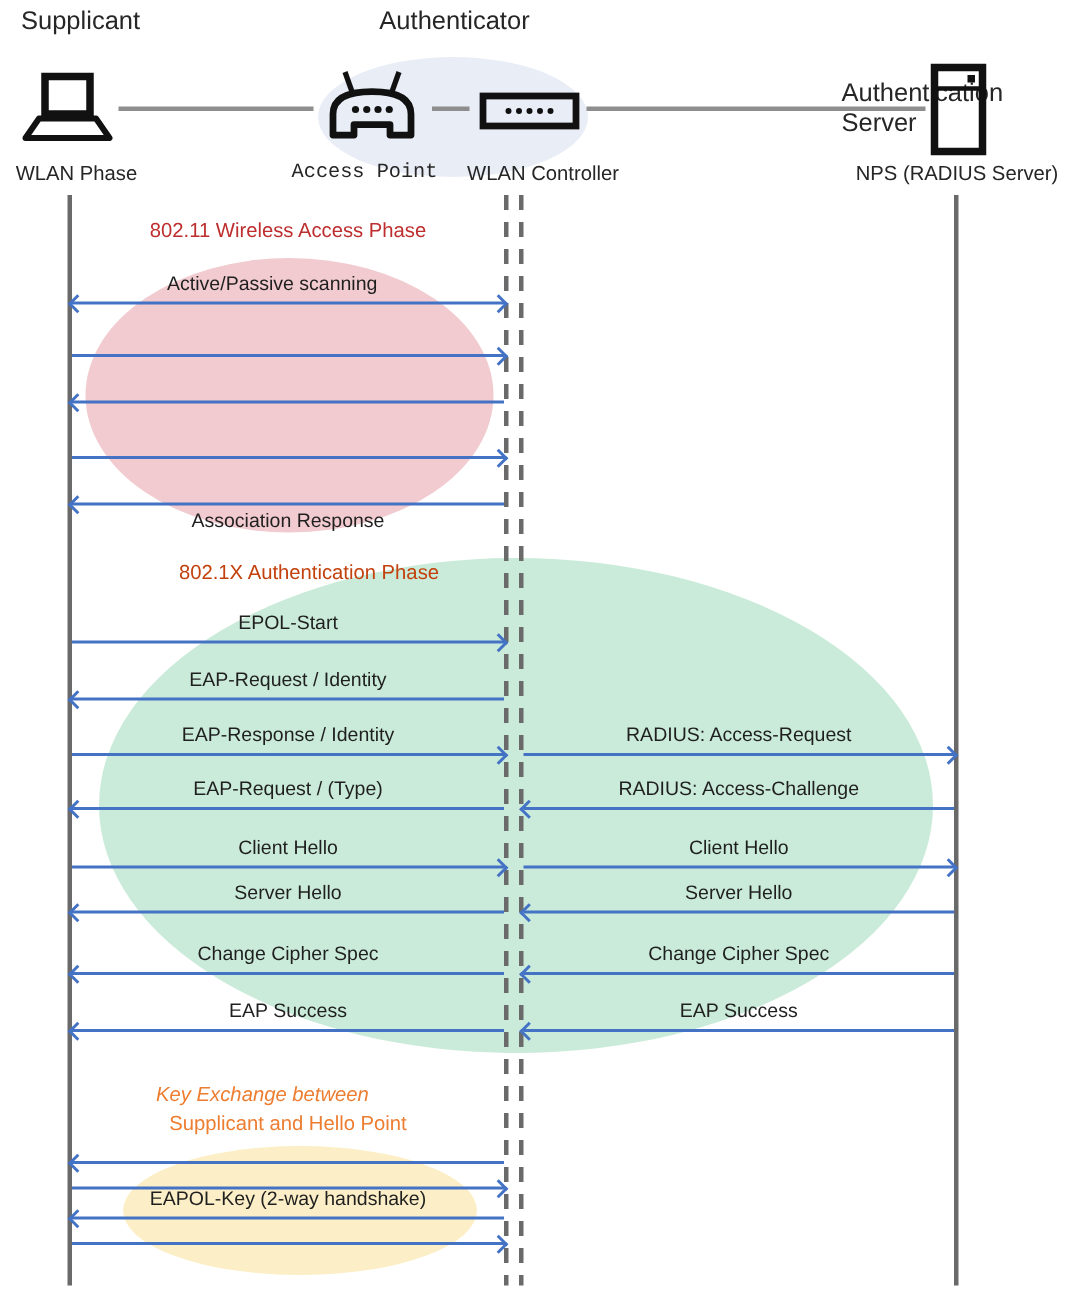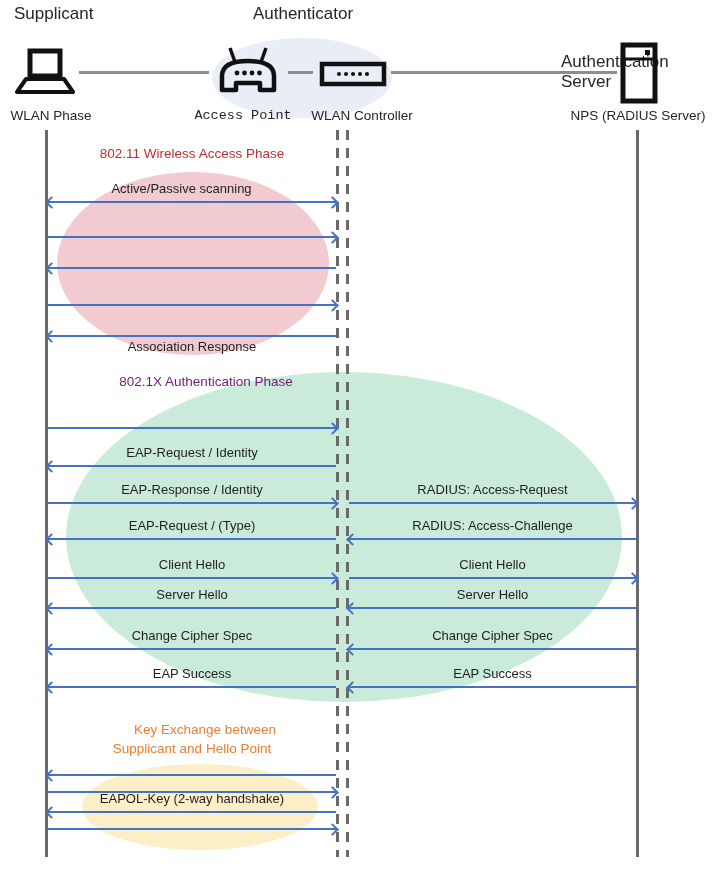--- a/index.html
+++ b/index.html
@@ -94,32 +94,33 @@
   <div class="lifeline" style="left:45px;"></div>
   <div class="lifeline dashed" style="left:336px;"></div>
   <div class="lifeline dashed" style="left:346px;"></div>
   <div class="lifeline" style="left:636px;"></div>
 
   <div class="phase-ellipse" style="left: 57px; top: 172px; width: 272px; height: 183px; background: rgb(241, 203, 207);"></div>
   <div class="phase-ellipse" style="left: 66px; top: 372px; width: 556px; height: 330px; background: rgb(202, 235, 217);"></div>
   <div class="phase-ellipse" style="left: 82px; top: 764px; width: 236px; height: 86px; background: rgb(252, 239, 199);"></div>
 
   <div class="phase-title" style="left: 48px; top: 146px; width: 288px; color: rgb(190, 46, 46);">802.11 Wireless Access Phase</div>
-  <div class="phase-title" style="left: 62px; top: 374px; width: 288px; color: #701a75;">802.1X Authentication Phase</div>
-  <div class="phase-title" style="left: 61px; top: 722px; width: 288px; color: rgb(237, 125, 49);">Key Exchange between</div>
+  <div class="phase-title" style="left: 62px; top: 374px; width: 288px; color: #c2410c;">802.1X Authentication Phase</div>
+  <div class="phase-title" style="left: 31px; top: 722px; width: 288px; color: rgb(237, 125, 49); font-style: italic;">Key Exchange between</div>
   <div class="phase-title" style="left: 48px; top: 741px; width: 288px; color: rgb(237, 125, 49);">Supplicant and Hello Point</div>
 
 <div class="arrow head-left head-right" style="left: 48px; width: 288px; top: 201px;"></div>
     <div class="msg-label" style="left: 48px; width: 267px; top: 181px;">Active/Passive scanning</div>
     <div class="arrow head-right" style="left: 48px; width: 288px; top: 236px;"></div>
     <div class="arrow head-left" style="left: 48px; width: 288px; top: 267px;"></div>
     <div class="arrow head-right" style="left: 48px; width: 288px; top: 304px;"></div>
     <div class="arrow head-left" style="left: 48px; width: 288px; top: 335px;"></div>
     <div class="msg-label" style="left: 48px; width: 288px; top: 315px; margin-top: 24px;">Association Response</div>
     <div class="arrow head-right" style="left: 48px; width: 288px; top: 427px;"></div>
+    <div class="msg-label" style="left: 48px; width: 288px; top: 407px;">EPOL-Start</div>
     <div class="arrow head-left" style="left: 48px; width: 288px; top: 465px;"></div>
     <div class="msg-label" style="left: 48px; width: 288px; top: 445px;">EAP-Request / Identity</div>
     <div class="arrow head-right" style="left: 48px; width: 288px; top: 502px;"></div>
     <div class="msg-label" style="left: 48px; width: 288px; top: 482px;">EAP-Response / Identity</div>
     <div class="arrow head-right" style="left: 349px; width: 287px; top: 502px;"></div>
     <div class="msg-label" style="left: 349px; width: 287px; top: 482px;">RADIUS: Access-Request</div>
     <div class="arrow head-left" style="left: 48px; width: 288px; top: 538px;"></div>
     <div class="msg-label" style="left: 48px; width: 288px; top: 518px;">EAP-Request / (Type)</div>
     <div class="arrow head-left" style="left: 349px; width: 287px; top: 538px;"></div>
     <div class="msg-label" style="left: 349px; width: 287px; top: 518px;">RADIUS: Access-Challenge</div>

